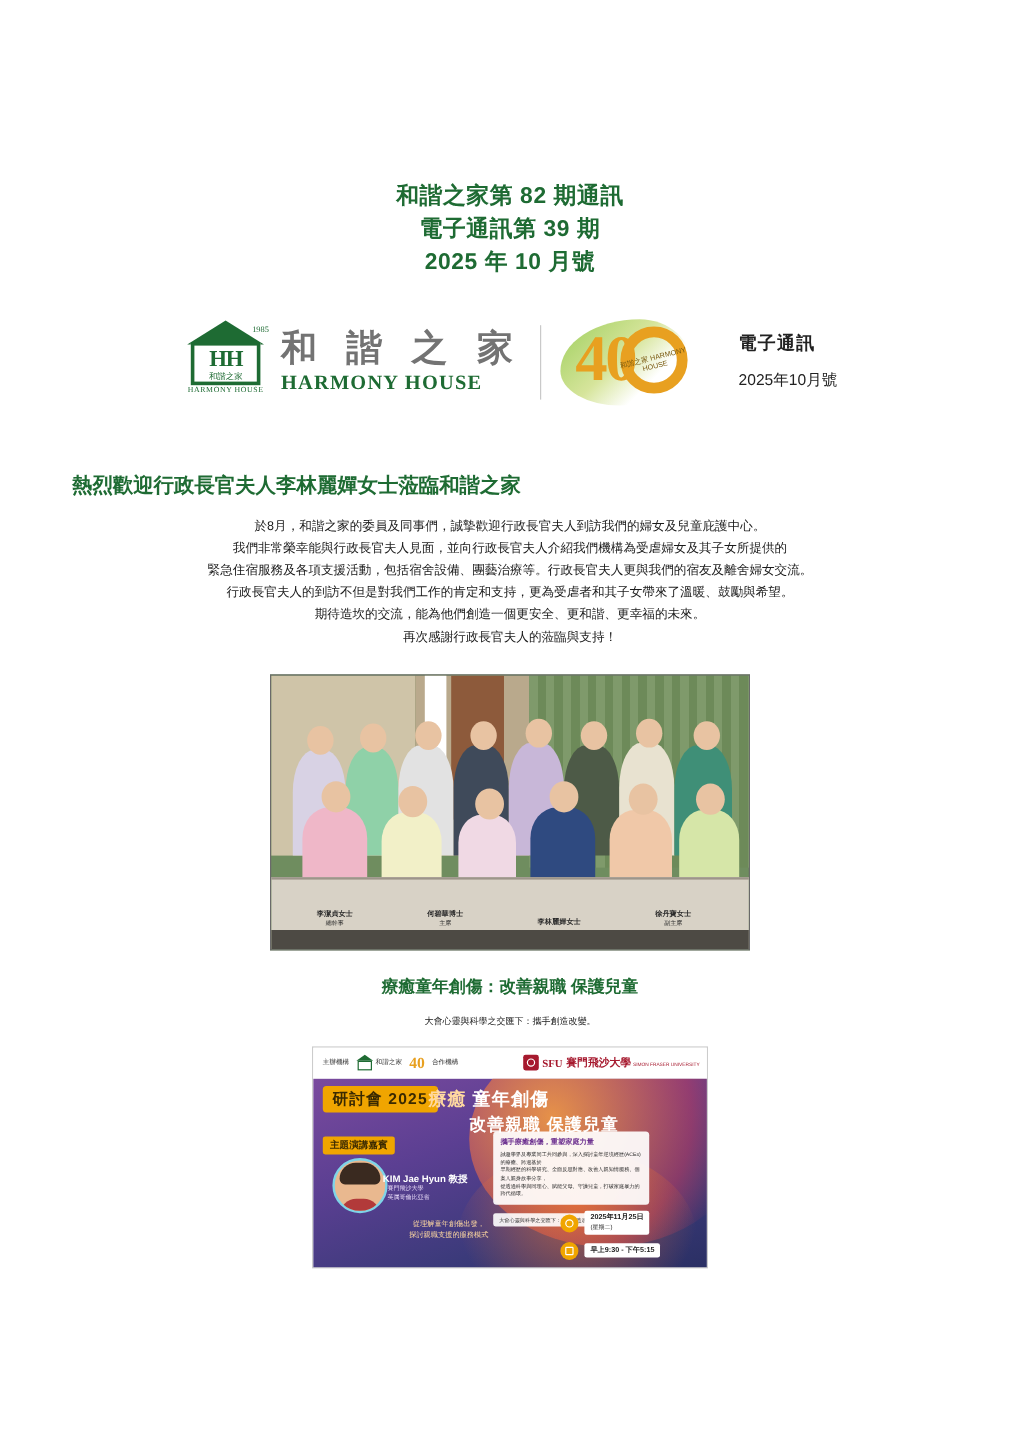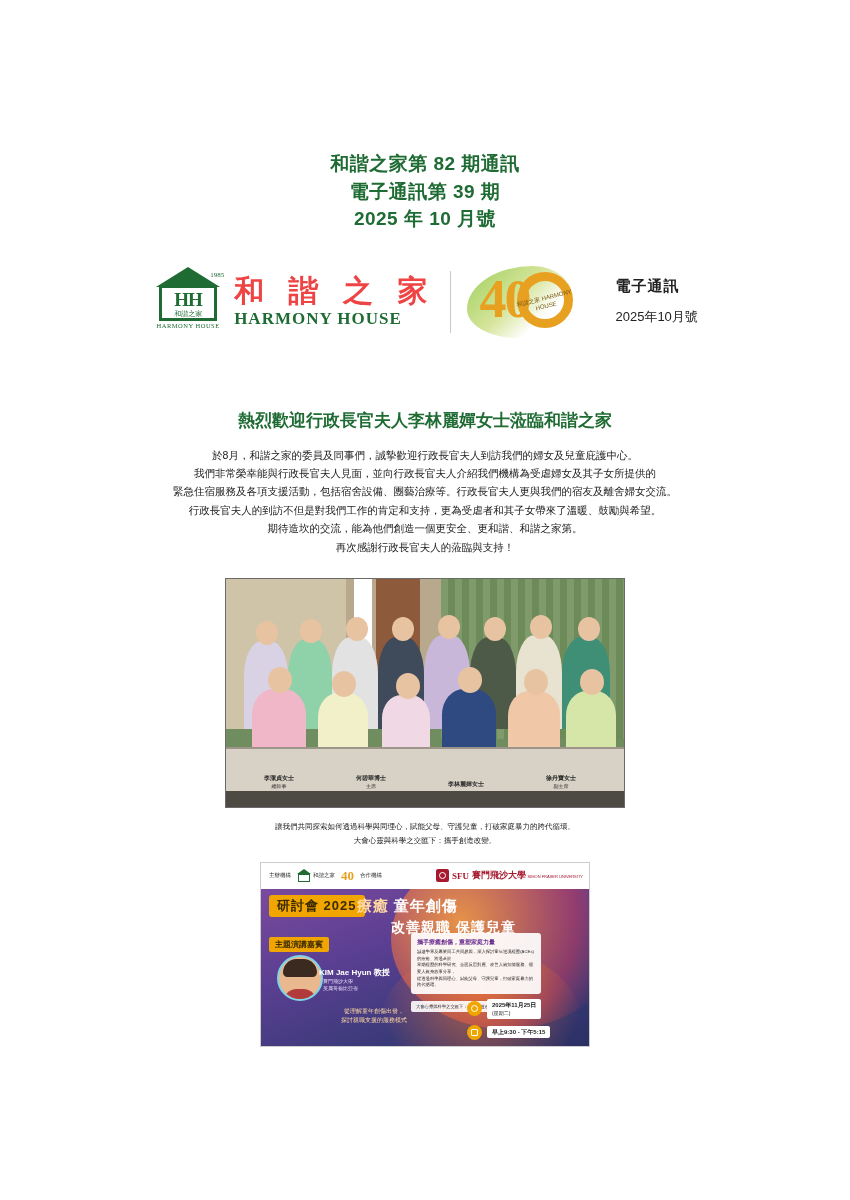--- a/index.html
+++ b/index.html
@@ -104,21 +104,21 @@
     position: absolute;
     left: 4px; top: 44px;
     width: 64px;
     text-align: center;
     font-size: 7px;
     color: #1e6b33;
   }
   .logo-text-cn {
     font-size: 30px;
     font-weight: bold;
-    color: #ef4444;
+    color: #737373;
     letter-spacing: 7px;
     font-family: "DejaVu Sans", sans-serif;
     line-height: 1.1;
     text-align: center;
   }
   .logo-text-en {
     font-size: 17px;
     font-weight: bold;
     color: #1e6b33;
     letter-spacing: 1px;
@@ -185,25 +185,25 @@
     font-weight: bold;
     letter-spacing: 1px;
   }
   .mr-line2 {
     font-size: 13px;
     color: #222;
   }
 
   
   .section-title {
-    text-align: center;
+    text-align: left;
     color: #1e6b33;
     font-weight: bold;
     font-size: 17px;
-    margin-top: 64px;
+    margin-top: 48px;
   }
   .body-copy {
     margin-top: 14px;
     text-align: center;
     font-size: 10.5px;
     line-height: 1.75;
     color: #1a1a1a;
   }
   .body-copy div { white-space: nowrap; }
 
@@ -499,21 +499,21 @@
     </div>
   </div>
 
   <div class="section-title">熱烈歡迎行政長官夫人李林麗嬋女士蒞臨和諧之家</div>
 
   <div class="body-copy">
     <div>於8月，和諧之家的委員及同事們，誠摯歡迎行政長官夫人到訪我們的婦女及兒童庇護中心。</div>
     <div>我們非常榮幸能與行政長官夫人見面，並向行政長官夫人介紹我們機構為受虐婦女及其子女所提供的</div>
     <div>緊急住宿服務及各項支援活動，包括宿舍設備、團藝治療等。行政長官夫人更與我們的宿友及離舍婦女交流。</div>
     <div>行政長官夫人的到訪不但是對我們工作的肯定和支持，更為受虐者和其子女帶來了溫暖、鼓勵與希望。</div>
-    <div>期待造坎的交流，能為他們創造一個更安全、更和諧、和諧之家第。</div>
+    <div>期待造坎的交流，能為他們創造一個更安全、更和諧、更幸福的未來。</div>
     <div>再次感謝行政長官夫人的蒞臨與支持！</div>
   </div>
 
   <div class="photo-wrap">
     <div class="ph-wall-left"></div>
     <div class="ph-wall-mid"></div>
     <div class="ph-door"></div>
     <div class="ph-banner"></div>
     <div class="ph-curtain"></div>
 
@@ -561,23 +561,23 @@
     <div class="ph-name" style="left:205px;">
       <b>李林麗嬋女士</b>
       <span></span>
     </div>
     <div class="ph-name" style="left:300px;">
       <b>徐丹寶女士</b>
       <span>副主席</span>
     </div>
   </div>
 
+  <div class="section-title2">療癒童年創傷：改善親職 保護兒童</div>
 
   <div class="body-copy2">
-    <div>讓我們共同探索如何透過科學與同理心，賦能父母、守護兒童，打破家庭暴力的跨代循環。</div>
     <div>大會心靈與科學之交匯下：攜手創造改變。</div>
   </div>
 
   <div class="poster">
 
     <div class="poster-topbar">
       <span>主辦機構</span>
       <span class="pt-logo-hh">
         <span class="pt-mark">
           <span class="r"></span>

